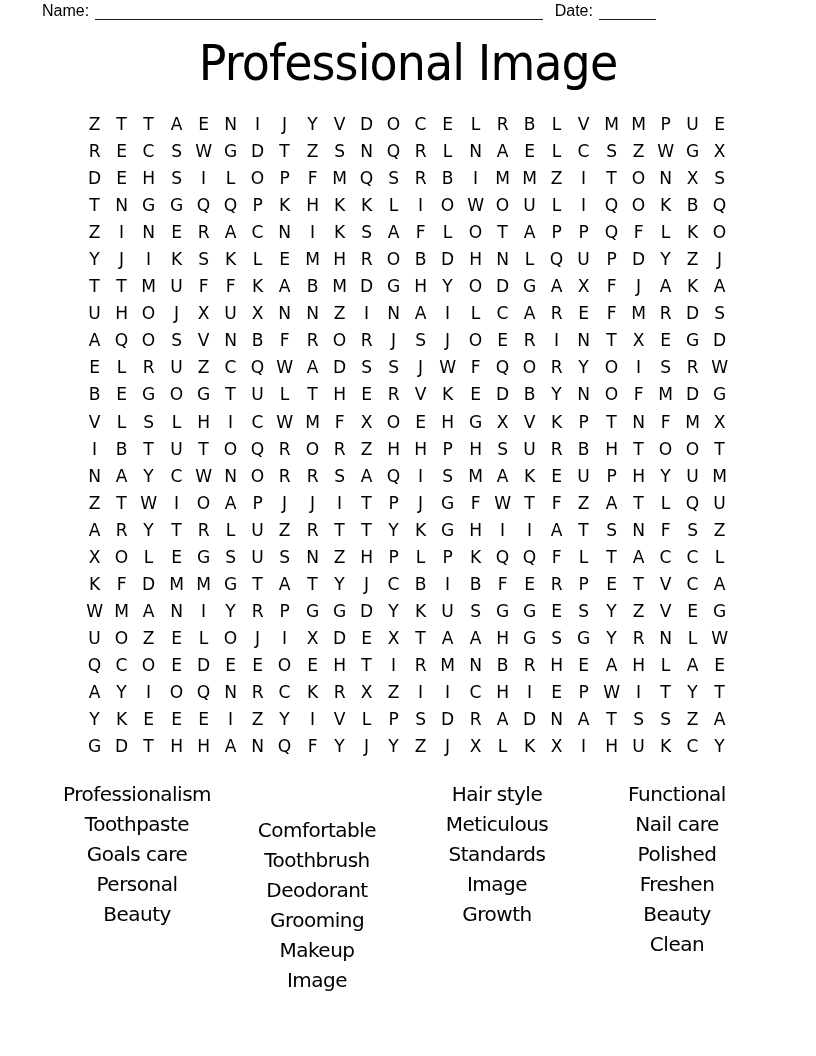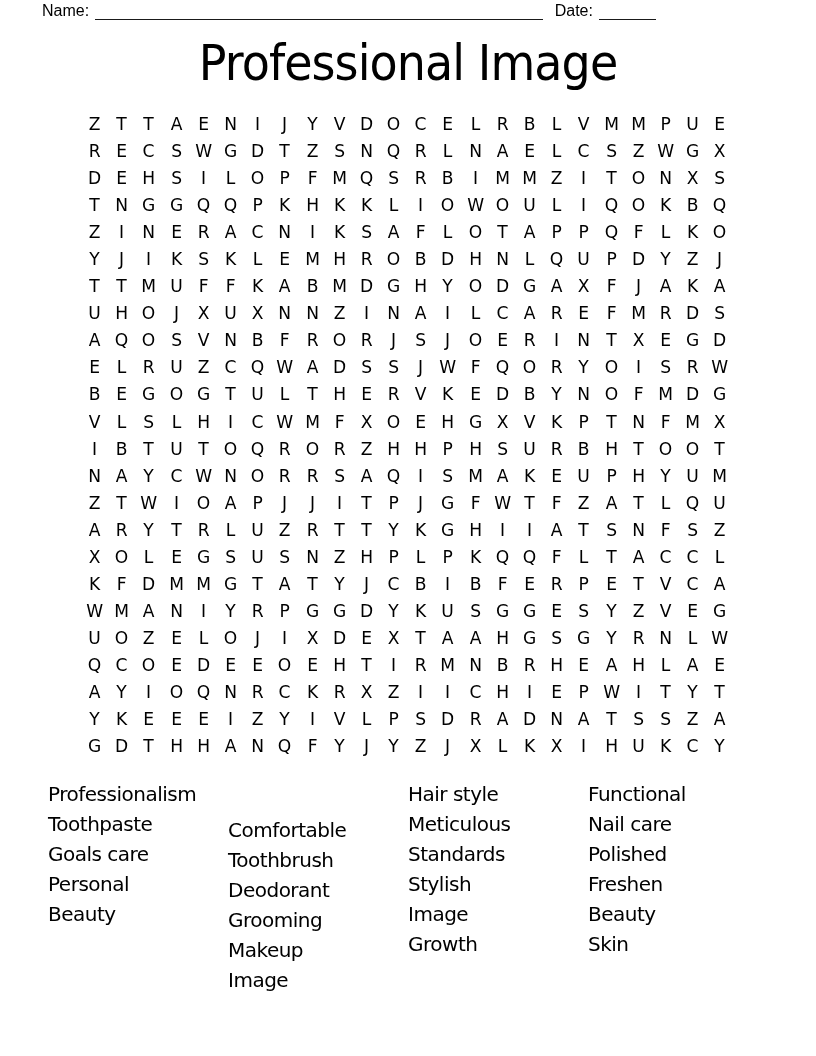--- a/index.html
+++ b/index.html
@@ -75,20 +75,21 @@
     transform: scaleX(0.95);
   }
 
   
   .word-list {
     position: absolute;
     top: 779px;
     left: 0;
     width: 816px;
     height: 190px;
+    text-align: center;
   }
   .word-col {
     position: absolute;
     top: 0;
     width: 178px;
   }
   .word-col:nth-child(1) { left: 48px; }
   .word-col:nth-child(2) { left: 228px; margin-top: 36px; }
   .word-col:nth-child(3) { left: 408px; }
   .word-col:nth-child(4) { left: 588px; }
@@ -704,25 +705,24 @@
       <div class="word">Toothbrush</div>
       <div class="word">Deodorant</div>
       <div class="word">Grooming</div>
       <div class="word">Makeup</div>
       <div class="word">Image</div>
     </div>
     <div class="word-col">
       <div class="word">Hair style</div>
       <div class="word">Meticulous</div>
       <div class="word">Standards</div>
-      <div class="word">Stylish</div>
       <div class="word">Image</div>
       <div class="word">Growth</div>
     </div>
     <div class="word-col">
       <div class="word">Functional</div>
       <div class="word">Nail care</div>
       <div class="word">Polished</div>
       <div class="word">Freshen</div>
       <div class="word">Beauty</div>
-      <div class="word">Skin</div>
+      <div class="word">Clean</div>
     </div>
   </div>
 
 </body></html>

